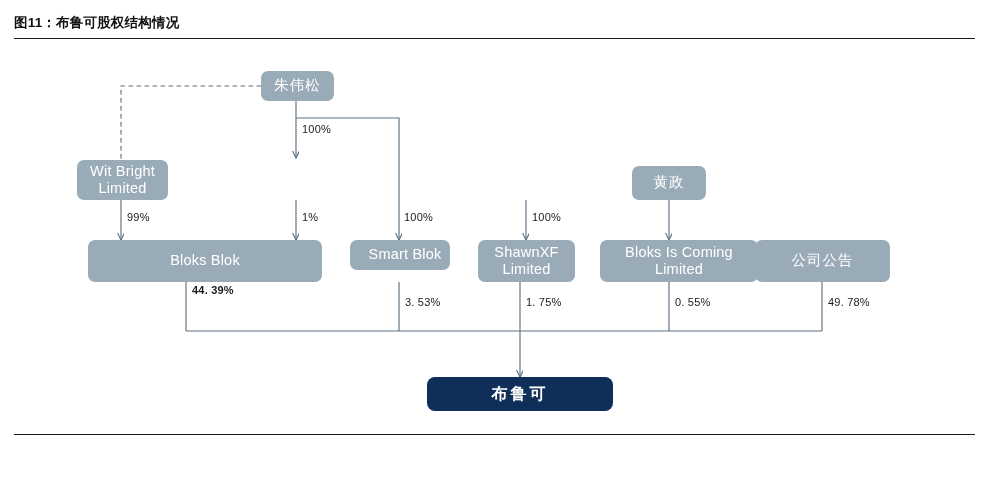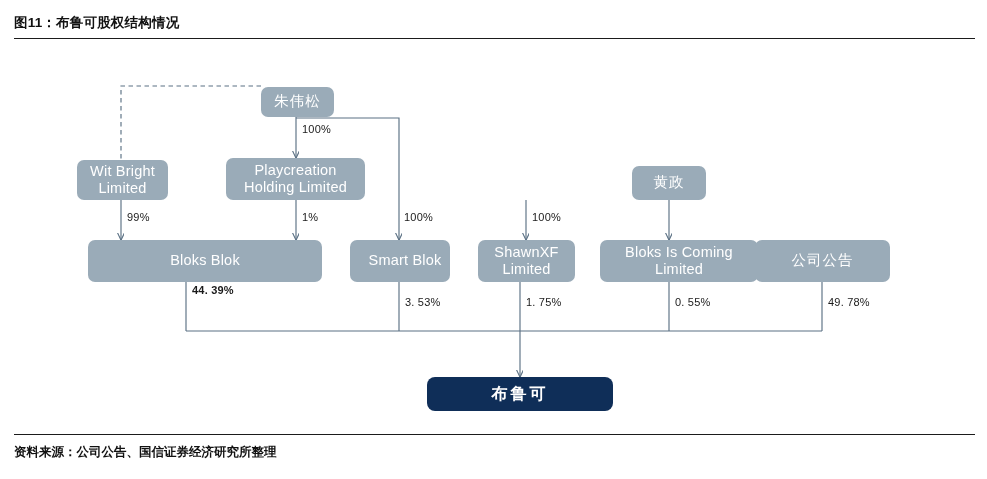--- a/index.html
+++ b/index.html
@@ -178,37 +178,35 @@
   <div class="edge-label" style="left:192px; top:284px;font-weight:bold;">44. 39%</div>
 
   <div class="edge-label" style="left:405px; top:296px;">3. 53%</div>
 
   <div class="edge-label" style="left:526px; top:296px;">1. 75%</div>
 
   <div class="edge-label" style="left:675px; top:296px;">0. 55%</div>
 
   <div class="edge-label" style="left:828px; top:296px;">49. 78%</div>
 
-  <div class="node cjk" style="left:261px; top:71px; width:73px; height:30px;margin-top:16px;">朱伟松</div>
+  <div class="node cjk" style="left:261px; top:71px; width:73px; height:30px;">朱伟松</div>
 
   <div class="node latin" style="left:77px; top:160px; width:91px; height:40px;">Wit Bright Limited</div>
 
-  <div class="node latin" style="left:226px; top:158px; width:139px; height:42px;">Playcreation Holding Limited</div>
 
 
   <div class="node cjk" style="left:632px; top:166px; width:74px; height:34px;">黄政</div>
 
   <div class="node latin" style="left:88px; top:240px; width:234px; height:42px;">Bloks Blok</div>
 
-  <div class="node latin" style="left:350px; top:240px; width:100px; height:42px;padding-left:16px;">Smart Blok</div>
+  <div class="node latin" style="left:350px; top:240px; width:100px; height:30px;padding-left:16px;">Smart Blok</div>
 
   <div class="node latin" style="left:478px; top:240px; width:97px; height:42px;">ShawnXF Limited</div>
 
   <div class="node latin" style="left:600px; top:240px; width:158px; height:42px;">Bloks Is Coming Limited</div>
 
   <div class="node cjk" style="left:755px; top:240px; width:135px; height:42px;">公司公告</div>
 
   <div class="node target" style="left:427px; top:377px; width:186px; height:34px;">布鲁可</div>
 
   <div class="rule rule-bot"></div>
-  <div class="fig-source">资料来源：公司公告、国信证券经济研究所整理</div>
 
 </div>
 
 </body></html>

